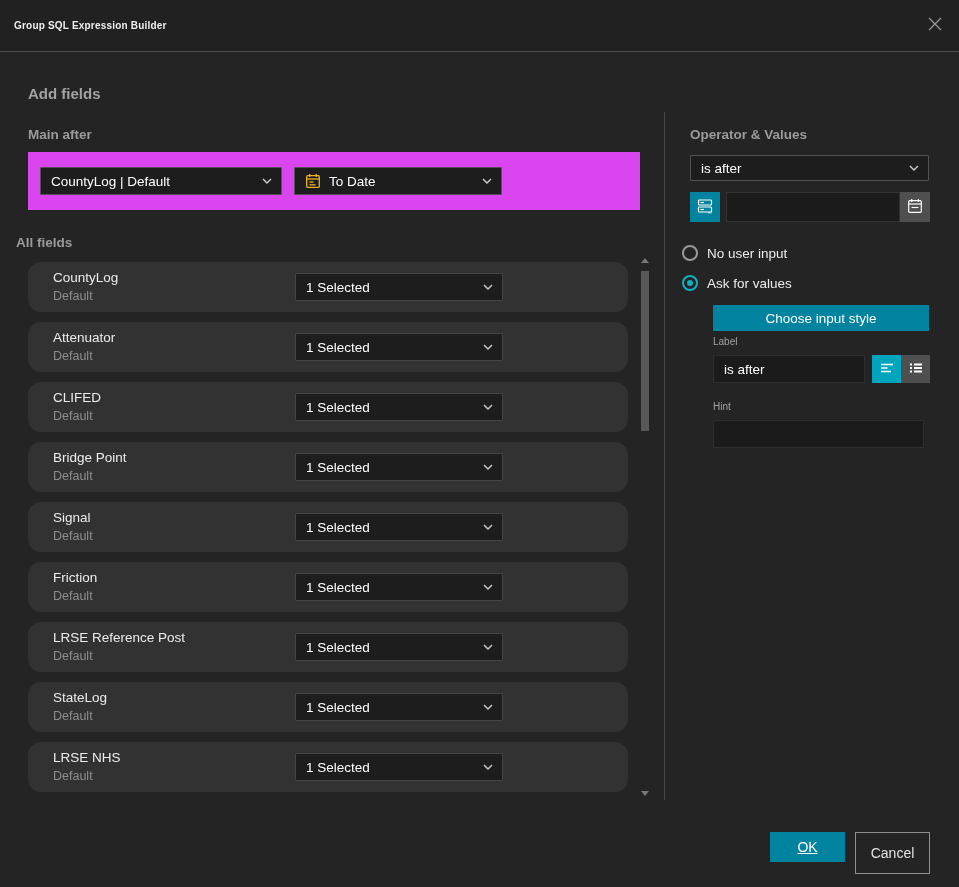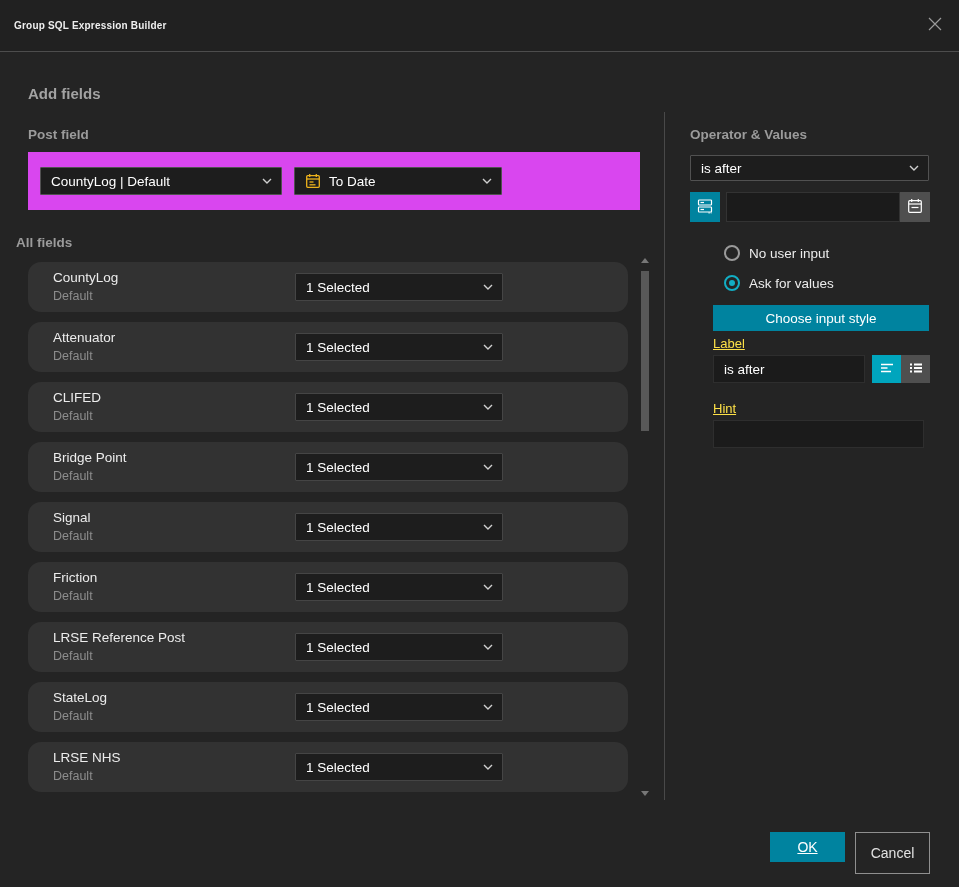--- a/index.html
+++ b/index.html
@@ -61,37 +61,37 @@
     position:absolute; width:30px; height:30px; border:none;
     display:flex; align-items:center; justify-content:center; cursor:pointer;
   }
   .value-row-set { left:690px; top:192px; }
   .value-input {
     position:absolute; left:726px; top:192px; width:174px; height:30px;
     background:#1b1b1b; border:1px solid #333; color:#fff;
     font-size:13.5px; padding:0 8px; font-family:"Liberation Sans", sans-serif;
   }
   .value-cal { left:900px; top:192px; background:#4f4f4f; }
-  .radio-row { position:absolute; left:724px; display:flex; align-items:flex-end; cursor:pointer; }
+  .radio-row { position:absolute; left:682px; display:flex; align-items:flex-end; cursor:pointer; }
   .radio-circle {
     width:16px; height:16px; border-radius:50%; border:2px solid #9a9a9a;
     margin-right:9px; flex:0 0 auto; background:transparent;
   }
   .radio-circle.checked { border-color:#12aec4; position:relative; }
   .radio-circle.checked::after {
     content:""; position:absolute; left:3px; top:3px; width:6px; height:6px;
     border-radius:50%; background:#12aec4;
   }
   .radio-label { font-size:13.5px; color:#ececec; }
   .choose-btn {
     position:absolute; left:713px; top:305px; width:216px; height:26px;
     background:#00839f; border:none; color:#fff; font-size:13.5px;
     font-family:"Liberation Sans", sans-serif; cursor:pointer;
   }
-  .lbl { position:absolute; font-size:13px; color:#fde047;text-decoration:underline; }
+  .lbl { position:absolute; font-size:10px; color:#a3a3a3; }
   .text-input {
     position:absolute; background:#1b1b1b; border:1px solid #2e2e2e; color:#fff;
     font-size:13.5px; padding:0 10px; font-family:"Liberation Sans", sans-serif;
   }
   .label-input { left:713px; top:355px; width:152px; height:28px; }
   .style-btn { width:29px; height:28px; }
   .style-btn.active { background:#00a5bd; }
   .style-btn.idle   { background:#4f4f4f; }
   .hint-input { left:713px; top:420px; width:211px; height:28px; }
   
@@ -116,21 +116,21 @@
     <div class="close-btn">
       <span>
         <svg width="16" height="16" viewBox="0 0 16 16">
             <path d="M2 2 L14 14 M14 2 L2 14" stroke="#9a9a9a" stroke-width="1.2" fill="none"></path>
           </svg>
       </span>
     </div>
   </div>
 
   <div class="h-add">Add fields</div>
-  <div class="h-sub" style="left:28px; top:127px;">Post field</div>
+  <div class="h-sub" style="left:28px; top:127px;">Main after</div>
 
   <div class="main-panel">
     <div class="dd" style="left:12px; top:15px; width:242px;">
       <span>CountyLog | Default</span>
       <span class="chev">
         <svg width="10" height="6" viewBox="0 0 10 6">
             <path d="M1 1 L5 5 L9 1" stroke="#cfcfcf" stroke-width="1.4" fill="none"></path>
           </svg>
       </span>
     </div>

